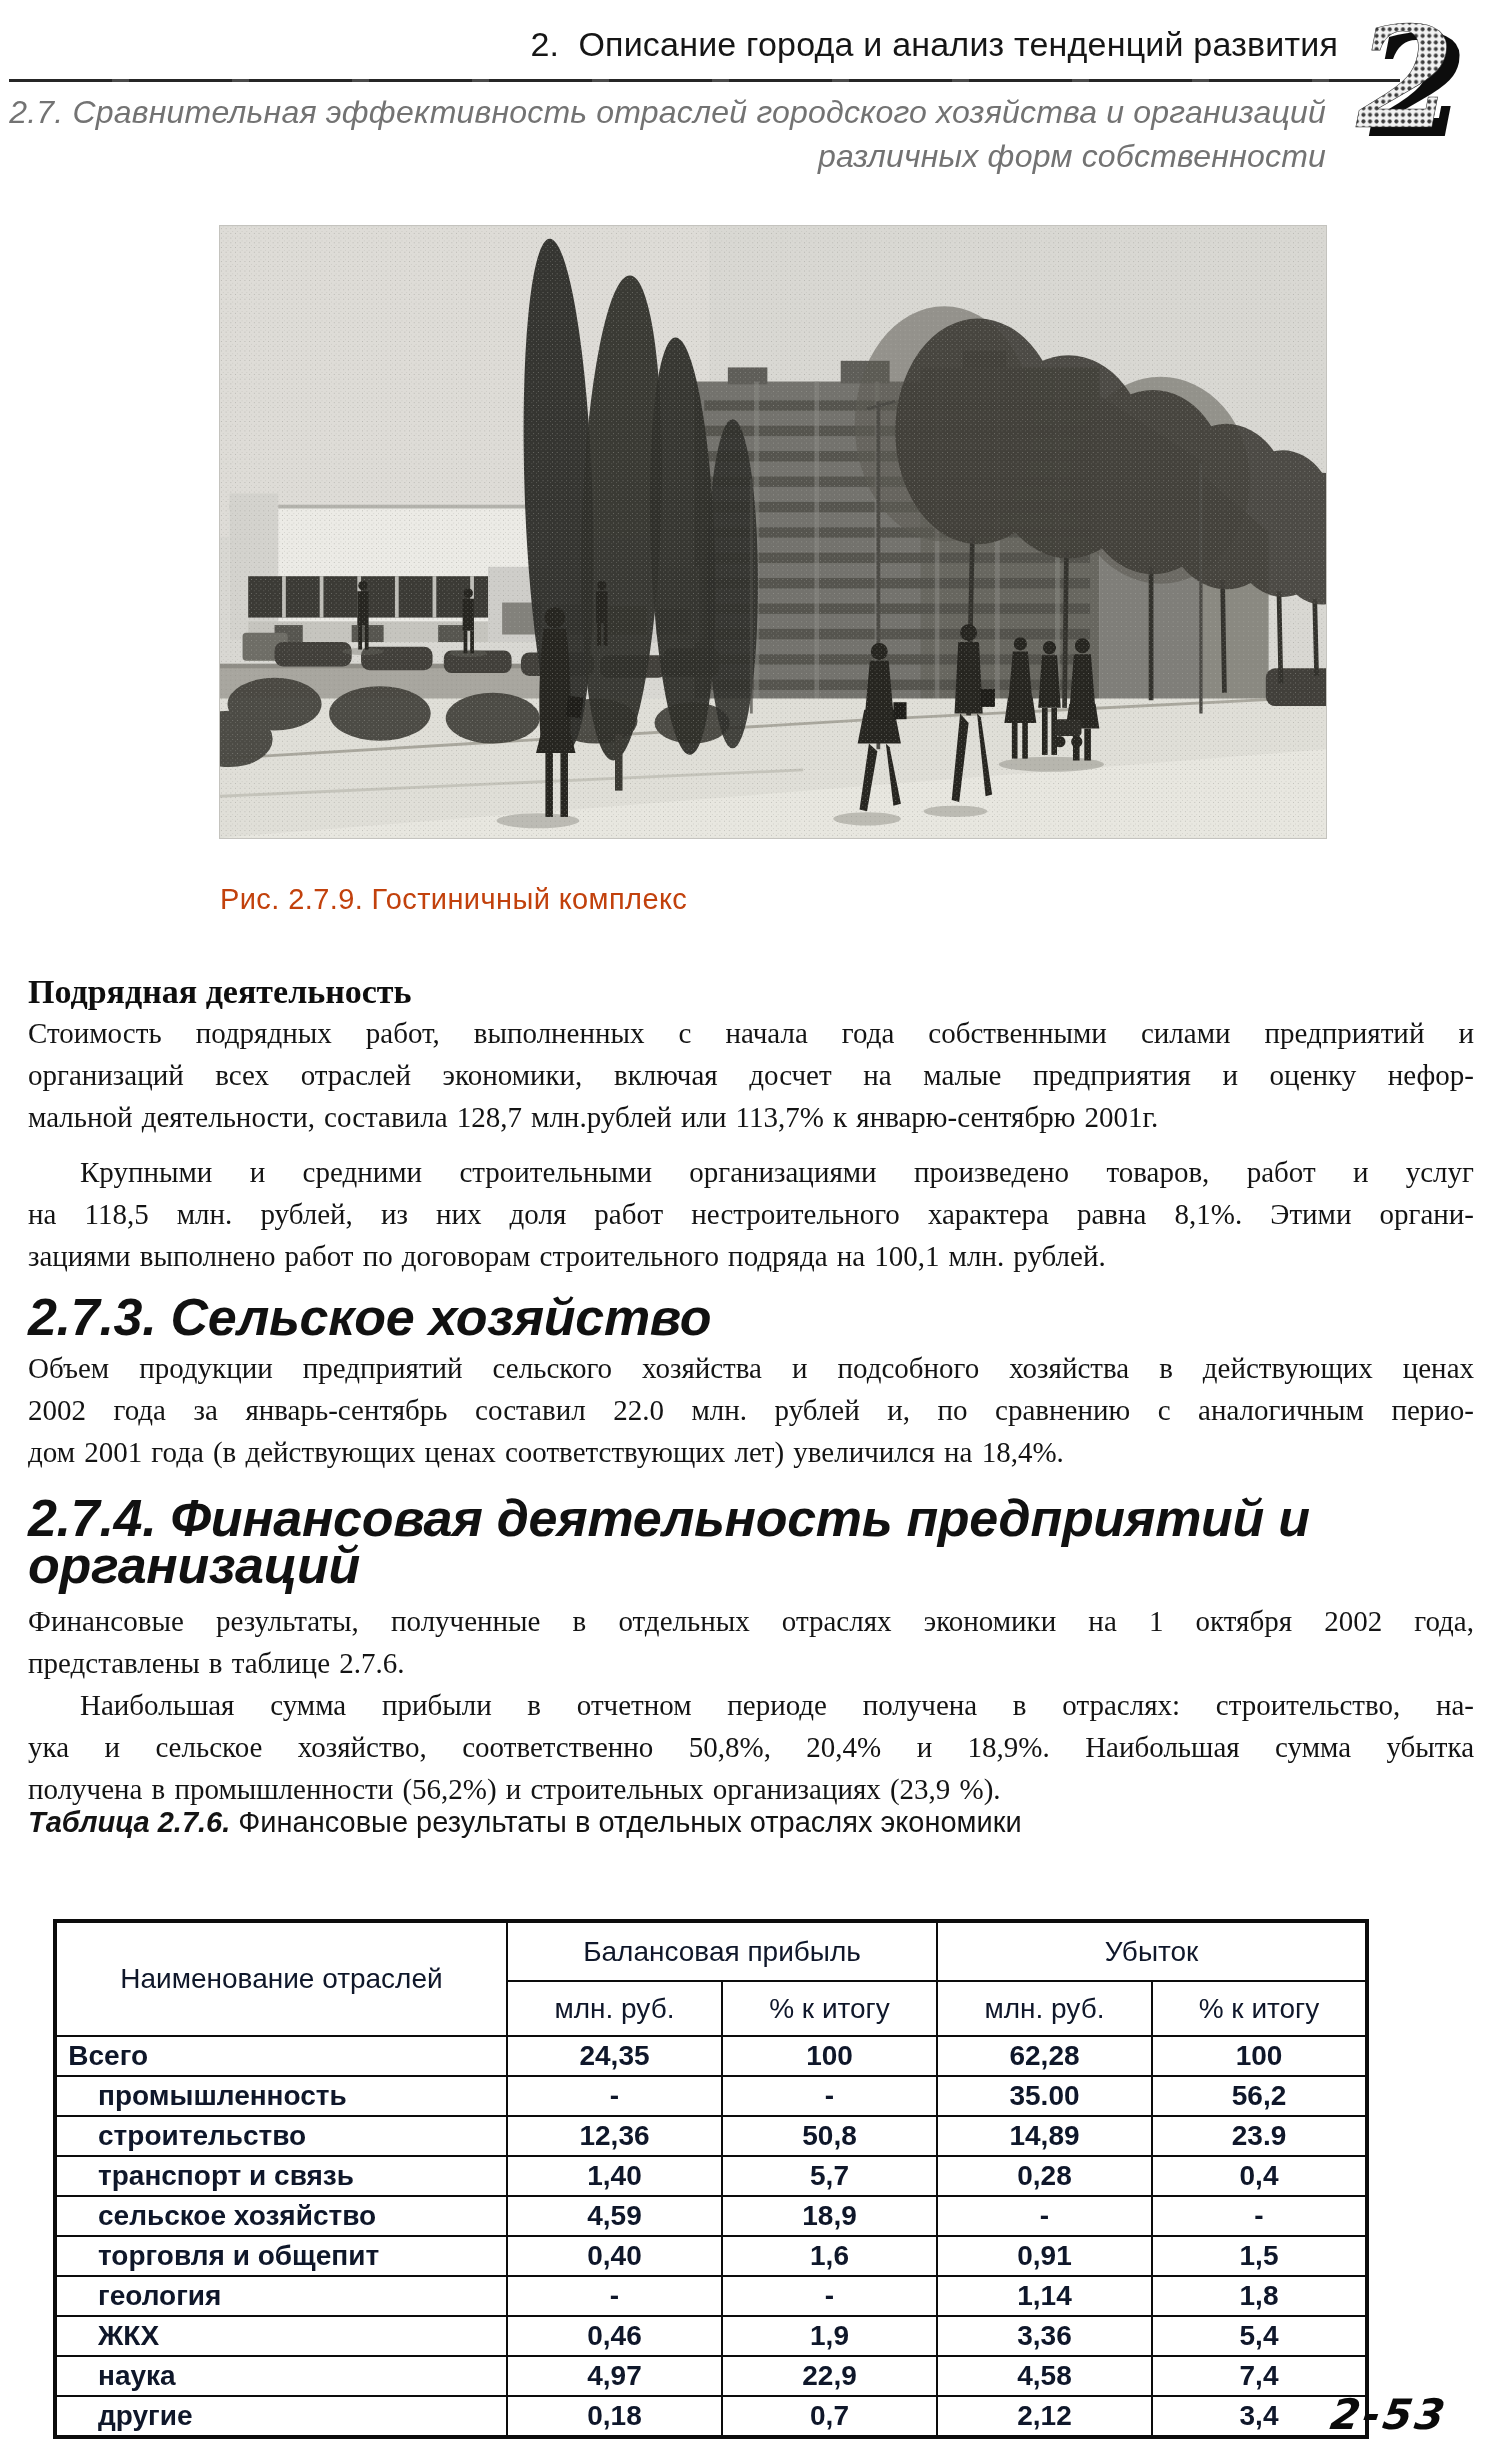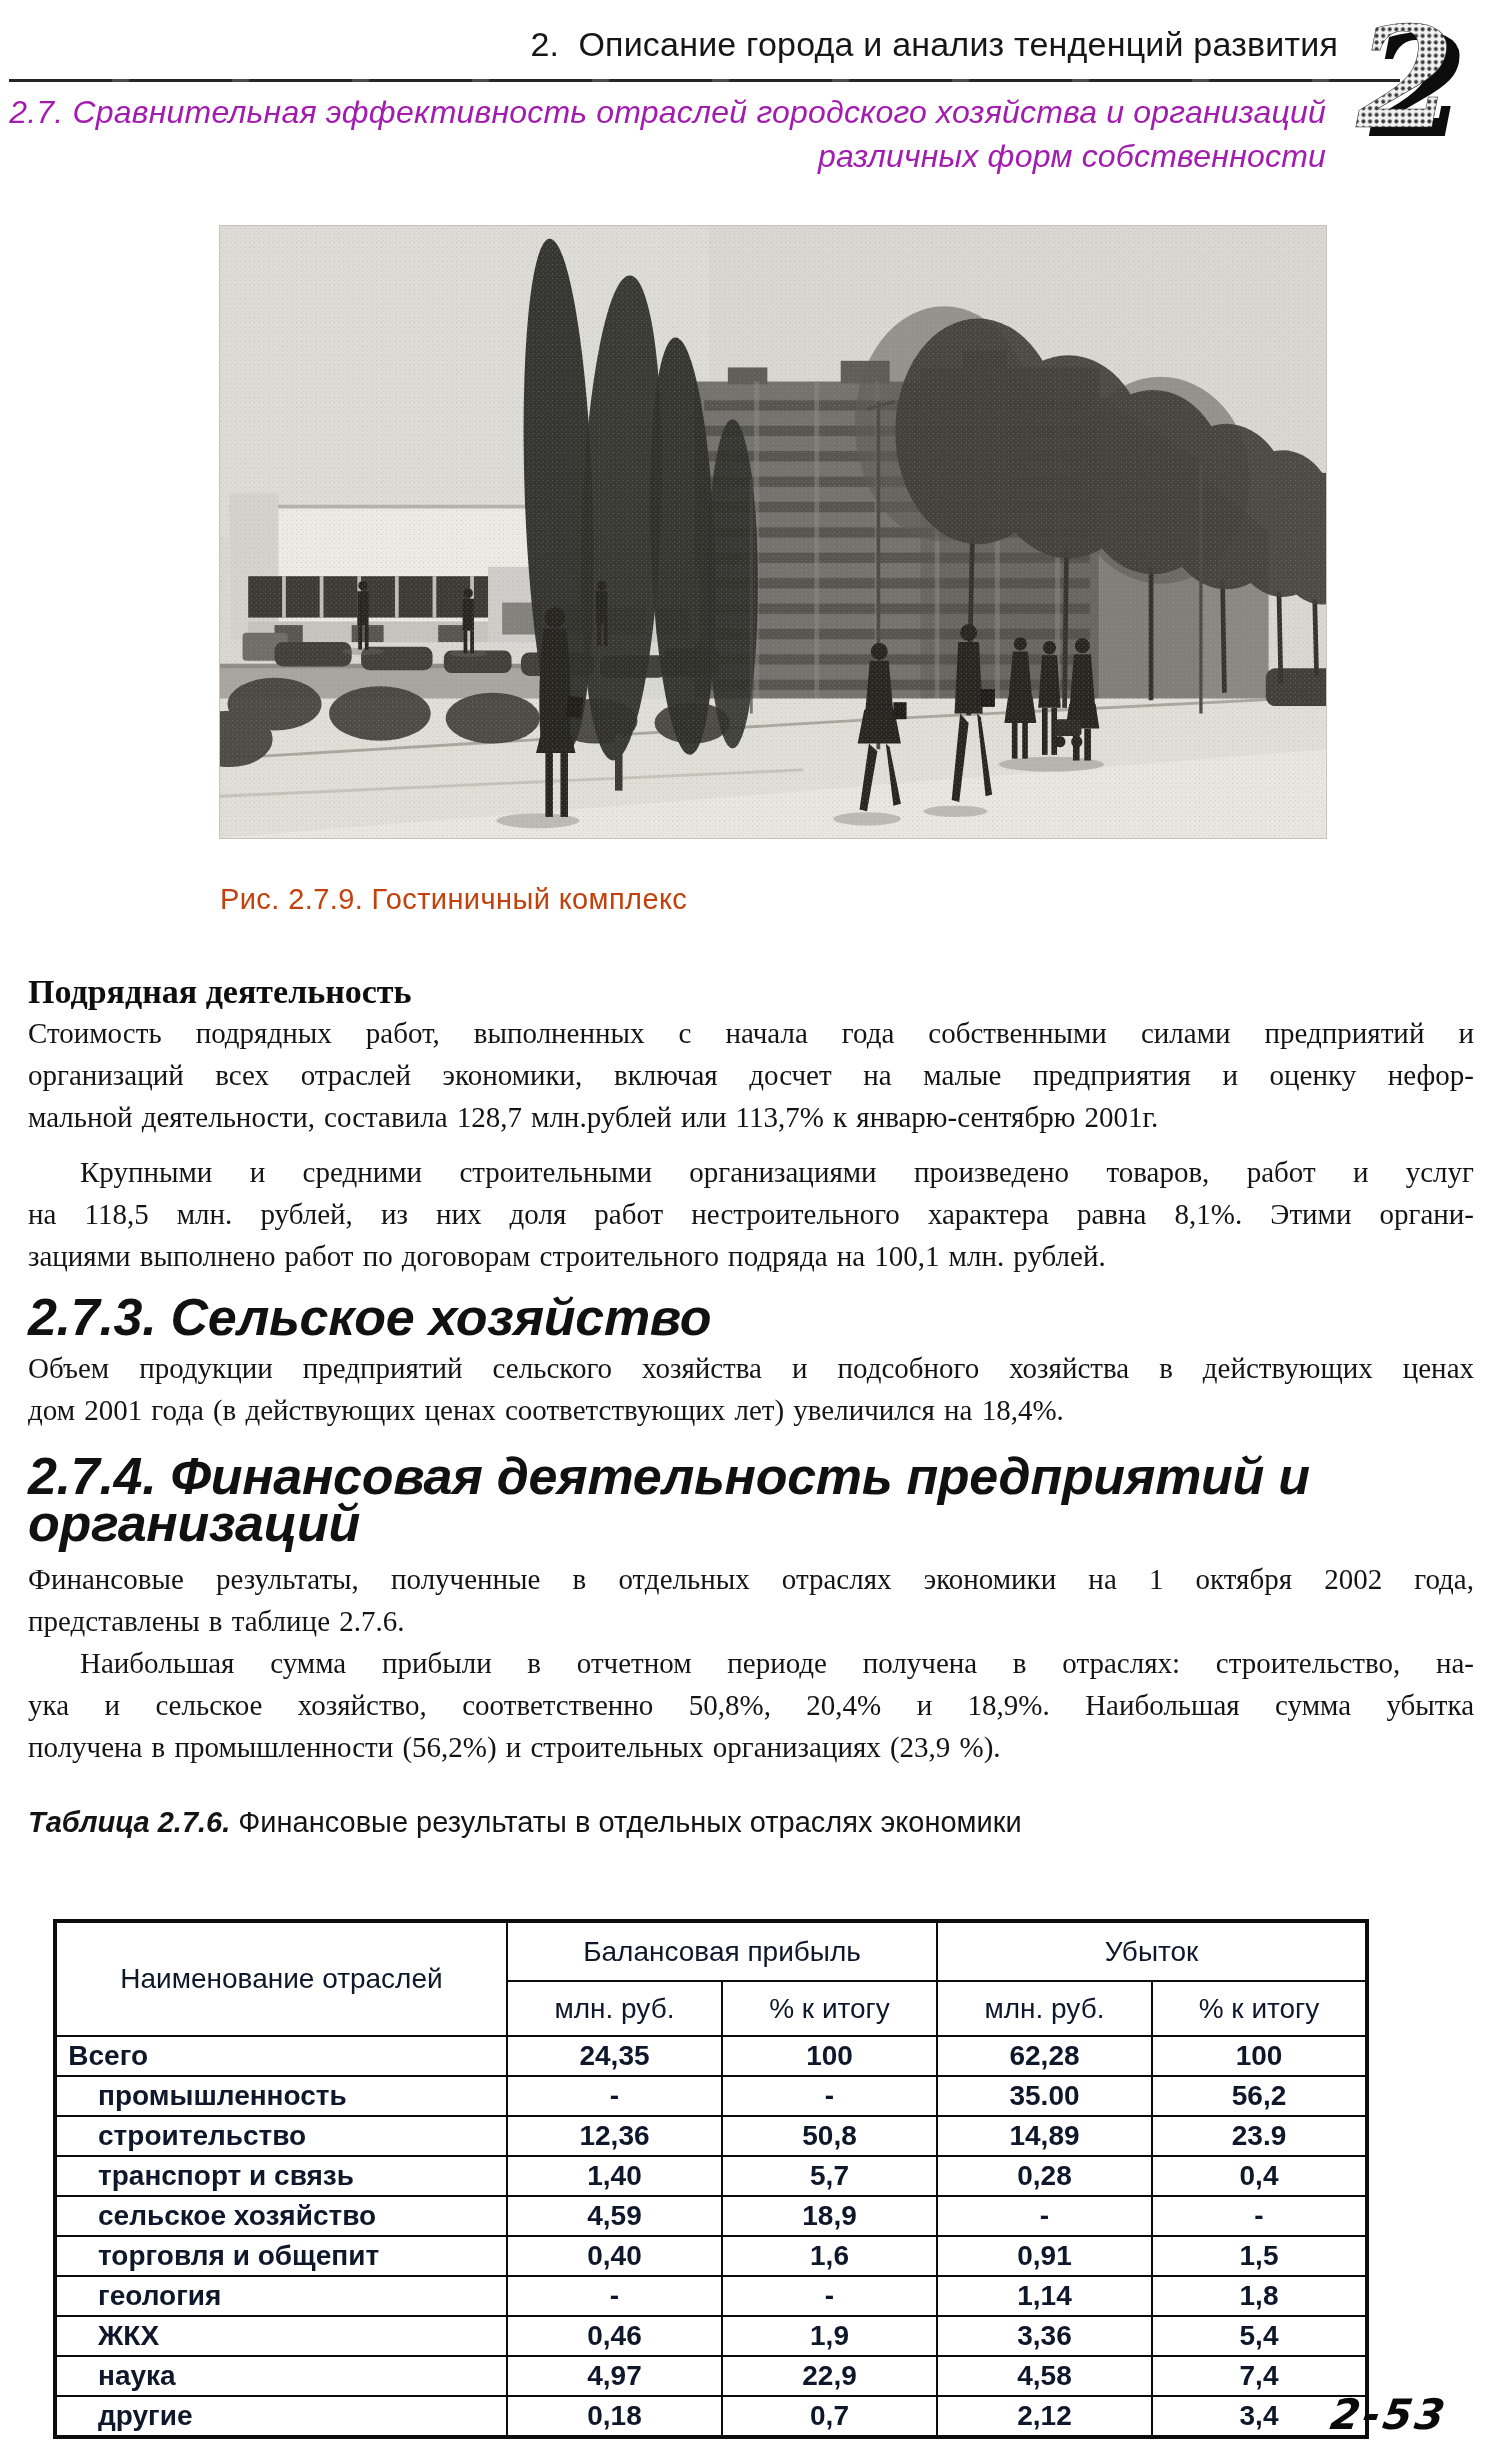--- a/index.html
+++ b/index.html
@@ -13,21 +13,21 @@
     font-family:"Liberation Sans",sans-serif;font-size:34px;color:#161616;
     white-space:pre;letter-spacing:0.2px;
   }
   .head-rule{
     position:absolute;top:79px;left:9.4px;width:1391px;height:2.8px;
     background:repeating-linear-gradient(90deg,#262626 0 103px,#4a4a4a 103px 120px);
   }
   .subtitle{
     position:absolute;top:90px;right:179px;text-align:right;
     font-family:"Liberation Sans",sans-serif;font-style:italic;
-    font-size:32px;line-height:44px;color:#a21caf;letter-spacing:0.2px;
+    font-size:32px;line-height:44px;color:#737373;letter-spacing:0.2px;
   }
   .numeral-wrap{position:absolute;top:5.6px;right:17px;width:141px;height:151px;}
   
   .photo-frame{
     position:absolute;left:220px;top:226px;width:1106px;height:612px;
     outline:0.9px solid #c4c3be;background:#d9d8d3;
   }
   .figure-caption{
     position:absolute;left:220px;top:883px;width:1106px;
     font-family:"Liberation Sans",sans-serif;font-size:29px;color:#c2410c;
@@ -337,20 +337,21 @@
     <div class="para mt14">
       <div class="pline fl-indent">Крупными и средними строительными организациями произведено товаров, работ и услуг</div>
       <div class="pline">на 118,5 млн. рублей, из них доля работ нестроительного характера равна 8,1%. Этими органи-</div>
       <div class="pline lastline">зациями выполнено работ по договорам строительного подряда на 100,1 млн. рублей.</div>
     </div>
 
     <h2 class="section-heading">2.7.3. Сельское хозяйство</h2>
 
     <div class="para">
       <div class="pline">Объем продукции предприятий сельского хозяйства и подсобного хозяйства в действующих ценах</div>
+      <div class="pline">2002 года за январь-сентябрь составил 22.0 млн. рублей и, по сравнению с аналогичным перио-</div>
       <div class="pline lastline">дом 2001 года (в действующих ценах соответствующих лет) увеличился на 18,4%.</div>
     </div>
 
     <h2 class="section-heading h274">2.7.4. Финансовая деятельность предприятий и организаций</h2>
 
     <div class="para p4">
       <div class="pline">Финансовые результаты, полученные в отдельных отраслях экономики на 1 октября 2002 года,</div>
       <div class="pline lastline">представлены в таблице 2.7.6.</div>
     </div>
 

